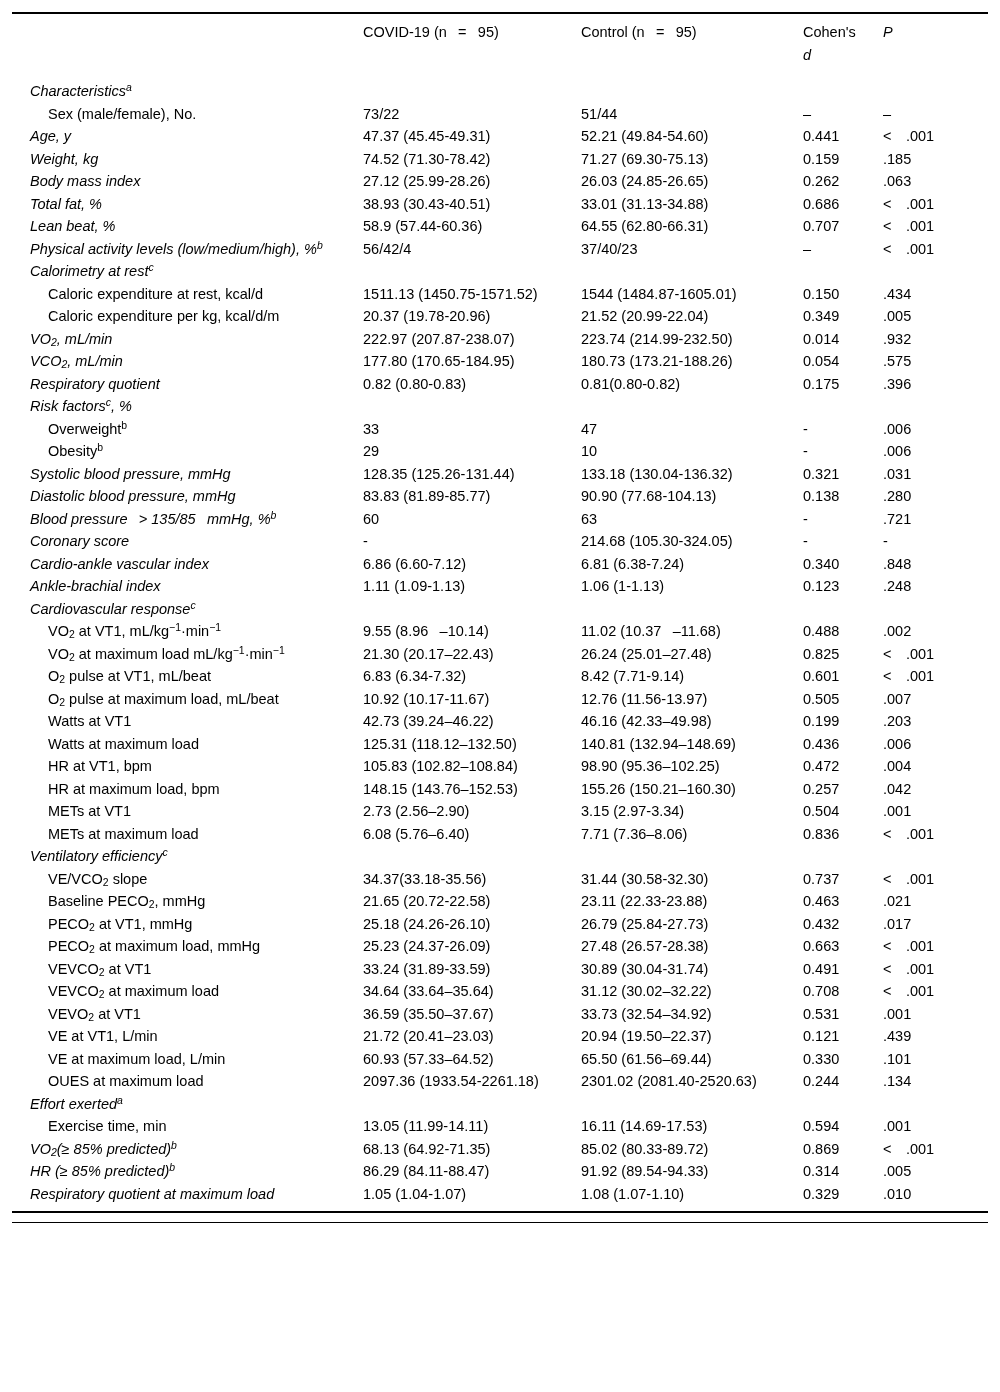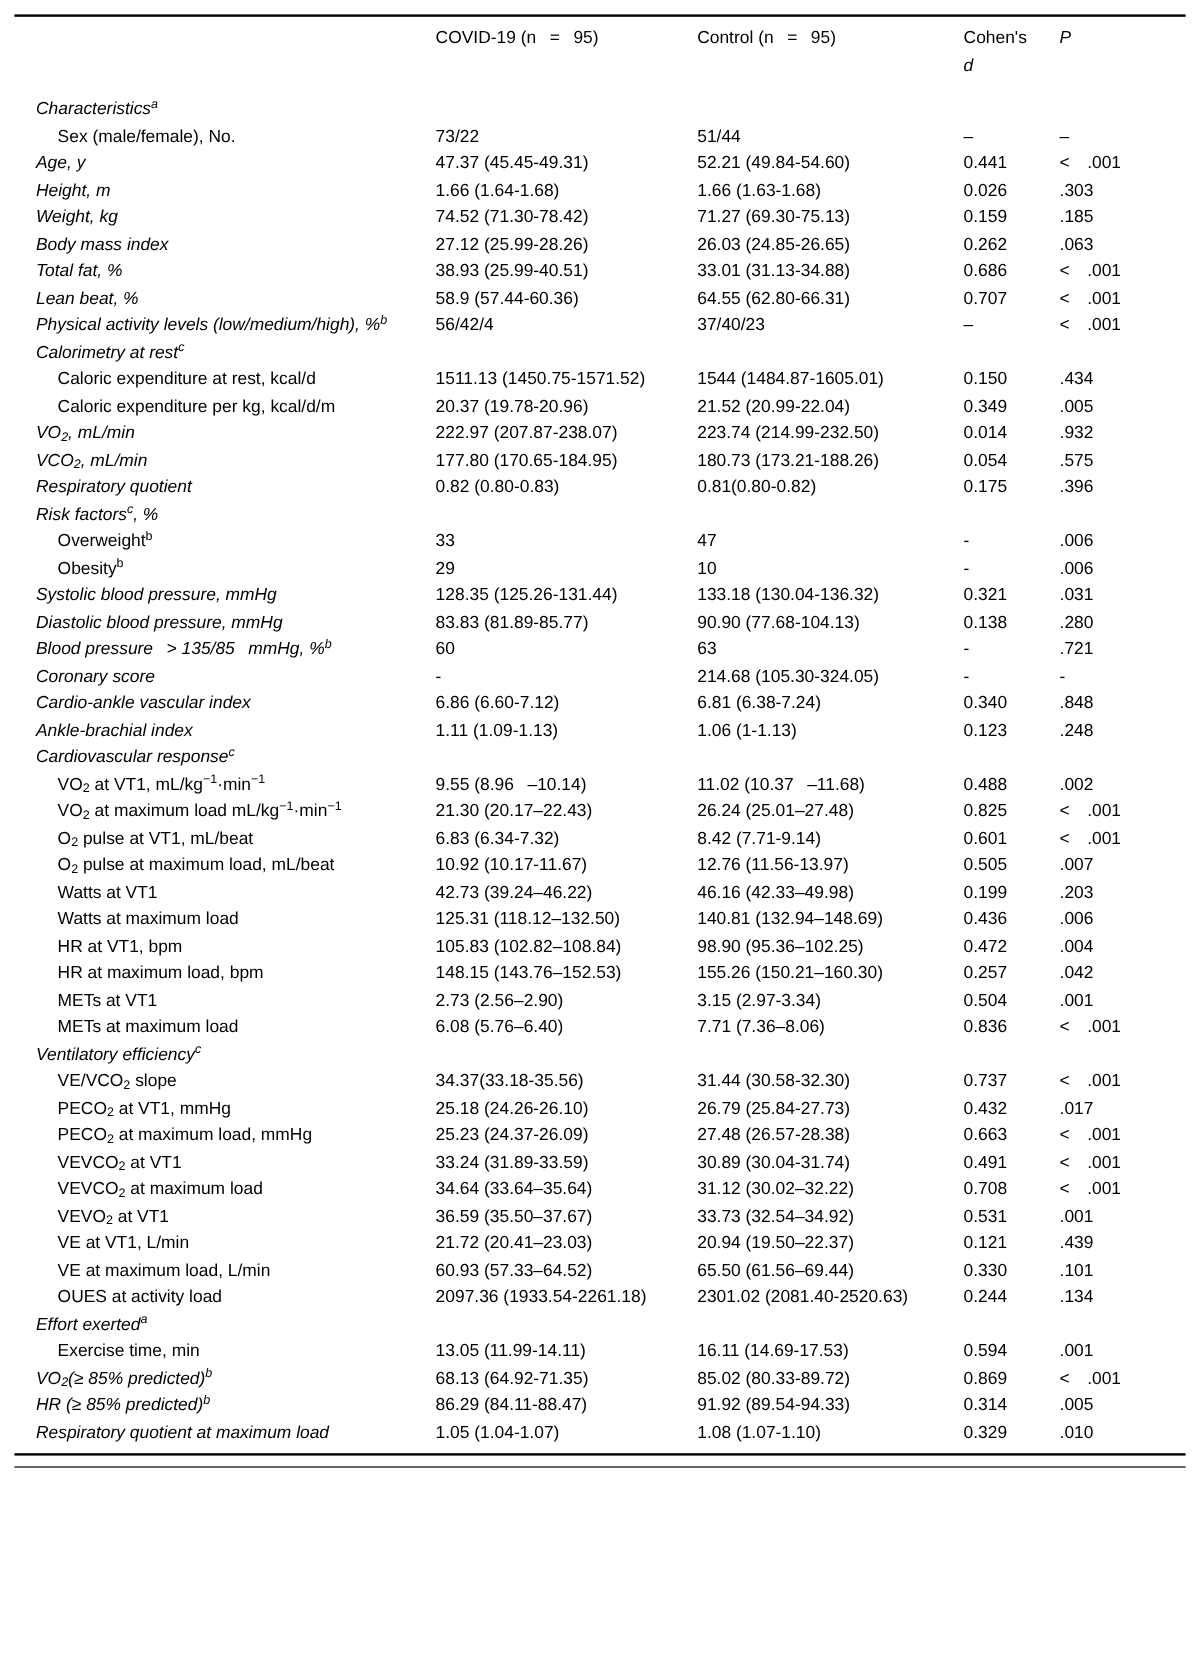--- a/index.html
+++ b/index.html
@@ -72,43 +72,36 @@
           <td class="p">–</td>
         </tr>
         <tr>
           <td class="label italic">Age, y</td>
           <td class="covid">47.37 (45.45-49.31)</td>
           <td class="control">52.21 (49.84-54.60)</td>
           <td class="d">0.441</td>
           <td class="p">&lt;  .001</td>
         </tr>
         <tr>
-          <td class="label italic">Height, m</td>
-          <td class="covid">1.66 (1.64-1.68)</td>
-          <td class="control">1.66 (1.63-1.68)</td>
-          <td class="d">0.026</td>
-          <td class="p">.303</td>
-        </tr>
-        <tr>
           <td class="label italic">Weight, kg</td>
           <td class="covid">74.52 (71.30-78.42)</td>
           <td class="control">71.27 (69.30-75.13)</td>
           <td class="d">0.159</td>
           <td class="p">.185</td>
         </tr>
         <tr>
           <td class="label italic">Body mass index</td>
           <td class="covid">27.12 (25.99-28.26)</td>
           <td class="control">26.03 (24.85-26.65)</td>
           <td class="d">0.262</td>
           <td class="p">.063</td>
         </tr>
         <tr>
           <td class="label italic">Total fat, %</td>
-          <td class="covid">38.93 (25.99-40.51)</td>
+          <td class="covid">38.93 (30.43-40.51)</td>
           <td class="control">33.01 (31.13-34.88)</td>
           <td class="d">0.686</td>
           <td class="p">&lt;  .001</td>
         </tr>
         <tr>
           <td class="label italic">Lean beat, %</td>
           <td class="covid">58.9 (57.44-60.36)</td>
           <td class="control">64.55 (62.80-66.31)</td>
           <td class="d">0.707</td>
           <td class="p">&lt;  .001</td>
@@ -310,20 +303,27 @@
           <td class="p"></td>
         </tr>
         <tr>
           <td class="label indent">VE/VCO<sub class="fmt">2</sub> slope</td>
           <td class="covid">34.37(33.18-35.56)</td>
           <td class="control">31.44 (30.58-32.30)</td>
           <td class="d">0.737</td>
           <td class="p">&lt;  .001</td>
         </tr>
         <tr>
+          <td class="label indent">Baseline PECO<sub class="fmt">2</sub>, mmHg</td>
+          <td class="covid">21.65 (20.72-22.58)</td>
+          <td class="control">23.11 (22.33-23.88)</td>
+          <td class="d">0.463</td>
+          <td class="p">.021</td>
+        </tr>
+        <tr>
           <td class="label indent">PECO<sub class="fmt">2</sub> at VT1, mmHg</td>
           <td class="covid">25.18 (24.26-26.10)</td>
           <td class="control">26.79 (25.84-27.73)</td>
           <td class="d">0.432</td>
           <td class="p">.017</td>
         </tr>
         <tr>
           <td class="label indent">PECO<sub class="fmt">2</sub> at maximum load, mmHg</td>
           <td class="covid">25.23 (24.37-26.09)</td>
           <td class="control">27.48 (26.57-28.38)</td>
@@ -359,21 +359,21 @@
           <td class="p">.439</td>
         </tr>
         <tr>
           <td class="label indent">VE at maximum load, L/min</td>
           <td class="covid">60.93 (57.33–64.52)</td>
           <td class="control">65.50 (61.56–69.44)</td>
           <td class="d">0.330</td>
           <td class="p">.101</td>
         </tr>
         <tr>
-          <td class="label indent">OUES at activity load</td>
+          <td class="label indent">OUES at maximum load</td>
           <td class="covid">2097.36 (1933.54-2261.18)</td>
           <td class="control">2301.02 (2081.40-2520.63)</td>
           <td class="d">0.244</td>
           <td class="p">.134</td>
         </tr>
         <tr>
           <td class="label italic">Effort exerted<sup class="fmt">a</sup></td>
           <td class="covid"></td>
           <td class="control"></td>
           <td class="d"></td>

